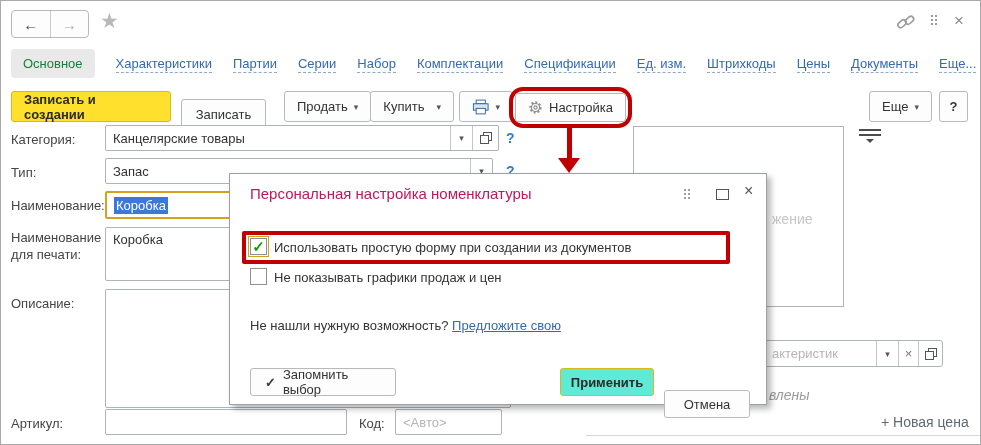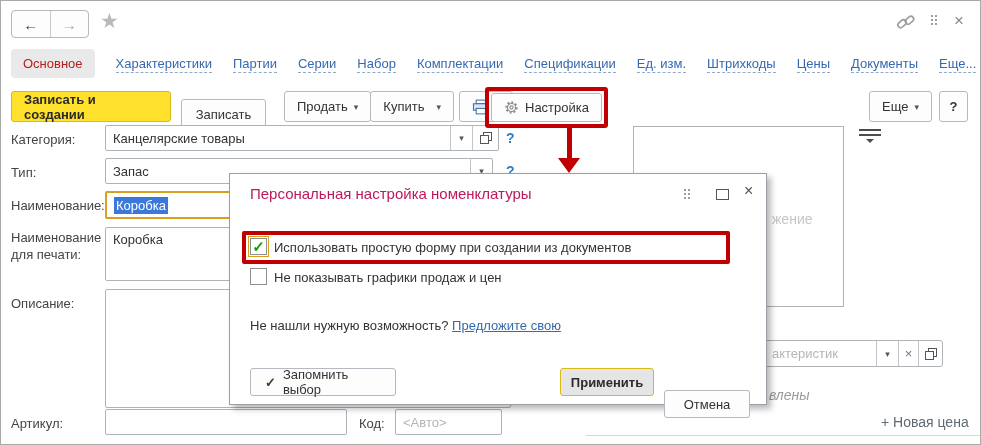--- a/index.html
+++ b/index.html
@@ -17,37 +17,37 @@
   .star { position:absolute; left:99px; top:8px; font-size:21px; color:#b9b9b9; }
   .win-title { position:absolute; left:131px; top:12px; font-size:17px; color:#2e2e2e; }
   .hdr-ico { position:absolute; top:12px; color:#9a9a9a; }
   .hdr-close { left:953px; top:10px; font-size:17px; color:#8a8a8a; }
 
   .dots { display:grid; grid-template-columns:2px 2px; grid-auto-rows:2px; gap:2px; }
   .dots i { background:#7d7d7d; border-radius:50%; }
 
   
   .tabs { position:absolute; left:10px; top:48px; display:flex; align-items:center; gap:21px; }
-  .tab-active { background:#e9e9e9; border-radius:4px; padding:7px 12px; color:#b91c1c; }
+  .tab-active { background:#e9e9e9; border-radius:4px; padding:7px 12px; color:#15803d; }
   .tab-link { color:#3569b0; cursor:pointer; white-space:nowrap; }
   .tab-link span.t { border-bottom:1px dashed #8fa9cc; padding-bottom:1px; }
   .tab-more .caret { color:#444; }
 
   
   .btn { position:absolute; top:90px; height:31px; display:inline-flex; align-items:center;
          justify-content:center; gap:6px; padding:0 12px; background:#fdfdfd;
          border:1px solid #b6bac0; border-radius:3px; font-size:13px; color:#333; cursor:pointer; }
   .btn-yellow { background:#ffe02d; border-color:#d9bb17; font-weight:bold; color:#2b2b2b; }
   .caret { font-size:9px; color:#555; }
   .btn-group { position:absolute; top:90px; left:283px; display:flex; }
   .btn-group .gbtn { position:static; }
   .btn-group .gbtn + .gbtn { margin-left:-1px;gap:12px; }
 
-  .red-frame { position:absolute; left:484px; top:86px; border:4px solid #c00000;
-               border-radius:3px; padding:2px; background:transparent; z-index:4; }
+  .red-frame { position:absolute; left:508px; top:86px; border:4px solid #c00000;
+               border-radius:14px; padding:2px; background:transparent; z-index:4; }
   .settings-btn { position:static; height:29px; }
 
   
   .arrow-line { position:absolute; left:566px; top:127px; width:5px; height:31px;
                 background:#c00000; z-index:6; }
   .arrow-head { position:absolute; left:557px; top:157px; width:0; height:0; z-index:6;
                 border-left:11px solid transparent; border-right:11px solid transparent;
                 border-top:15px solid #c00000; }
 
   
@@ -98,21 +98,21 @@
         display:flex; align-items:center; justify-content:center; cursor:pointer; z-index:3; }
   .cb.focus { outline:1px solid #d7a021; outline-offset:1px; }
   .cb .mark { color:#0f9d00; font-weight:bold; font-size:15px; line-height:1; }
   .cb-label { position:absolute; color:#333; z-index:3; }
   .dlg-question { position:absolute; left:20px; top:144px; color:#333; }
   .dlg-link { color:#3569b0; text-decoration:underline; cursor:pointer; }
   .dlg-btn { position:absolute; top:194px; height:28px; display:inline-flex; align-items:center;
              justify-content:center; gap:7px; padding:0 14px; background:#fdfdfd;
              border:1px solid #b6bac0; border-radius:3px; cursor:pointer; }
   .dlg-btn .chk { color:#3c3c3c; font-weight:bold; }
-  .dlg-apply { background:#e5e5e5; border-color:#d9bb17; font-weight:bold; color:#2b2b2b; }
+  .dlg-apply { background:#5eead4; border-color:#d9bb17; font-weight:bold; color:#2b2b2b; }
 </style>
 </head>
 <body>
 
 <div class="screen">
 
   <div class="nav-group">
     <div class="nav-cell back">←</div>
     <div class="nav-cell fwd">→</div>
   </div>

